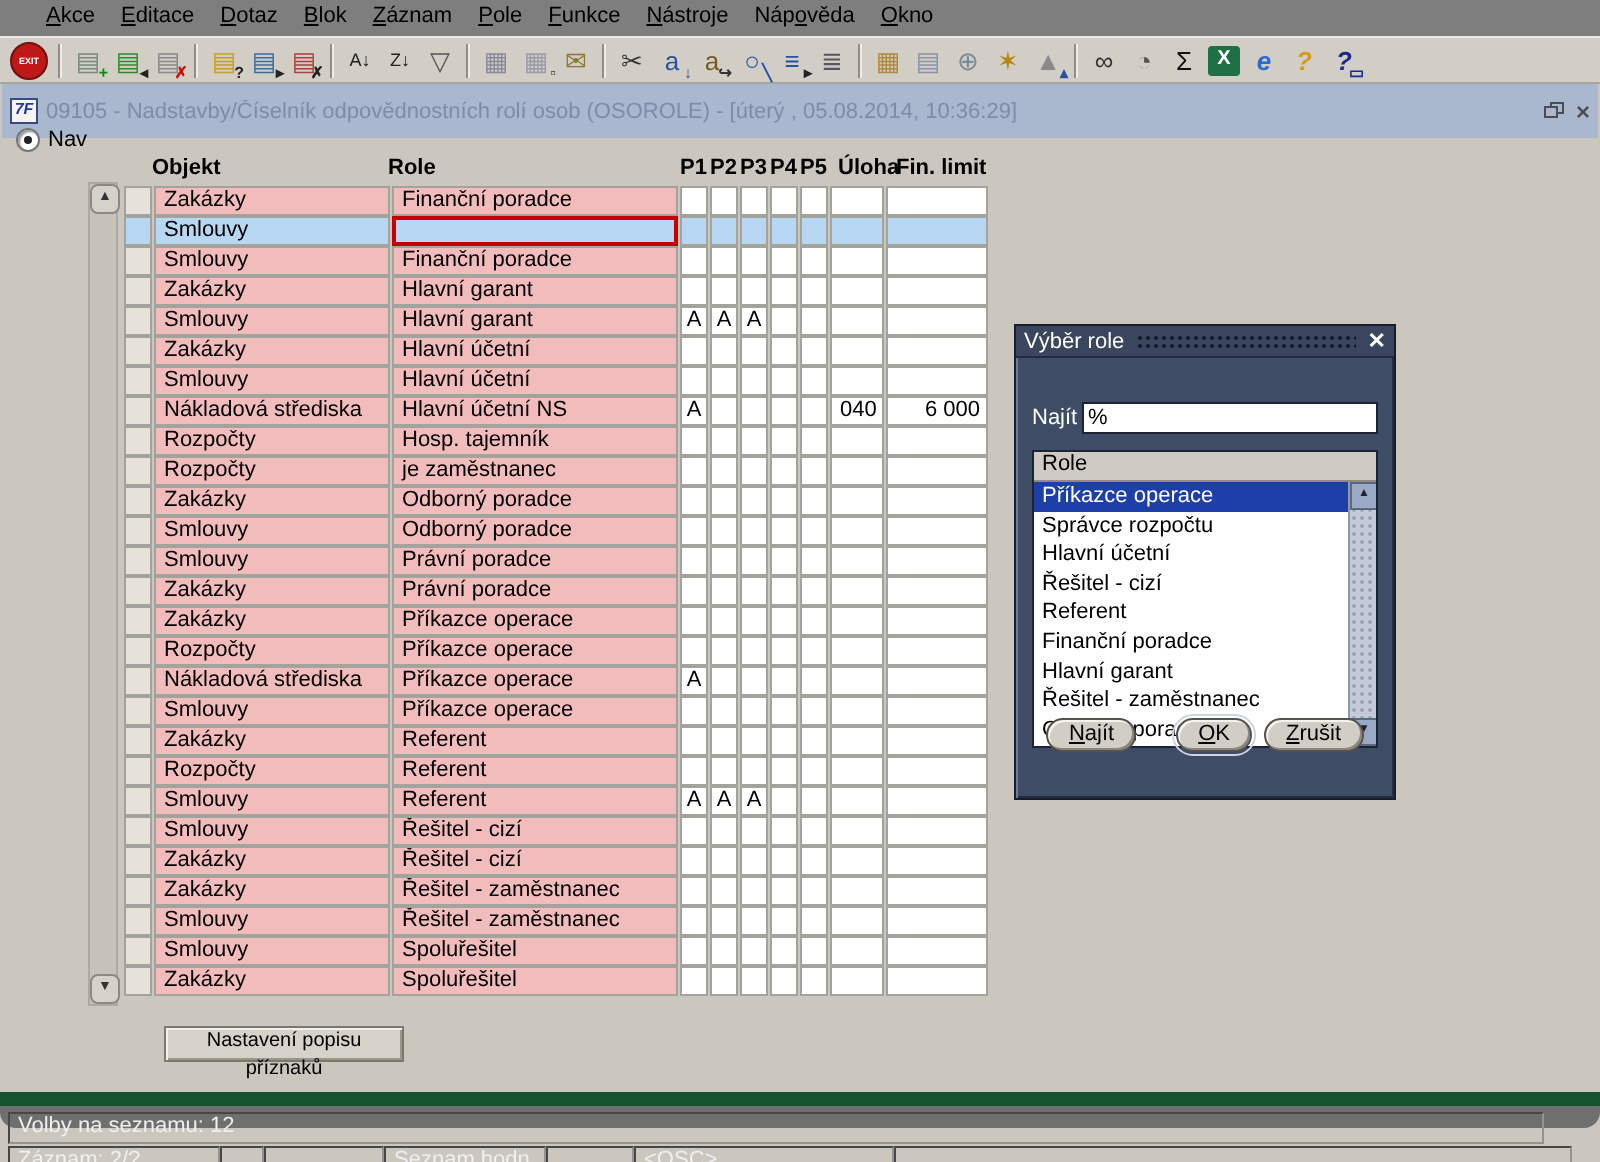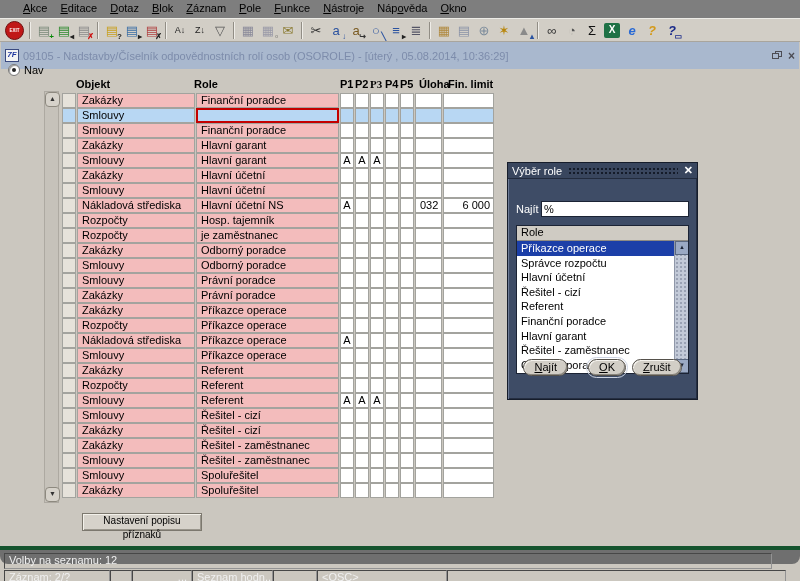--- a/index.html
+++ b/index.html
@@ -105,21 +105,21 @@
   .dlg-buttons{position:absolute;left:0;right:0;bottom:7px;display:flex;align-items:center;
                justify-content:center;}
   .dlg-btn{height:17px;padding:0 10px;background:#d2cec6;border:1px solid #55514b;border-radius:9px;
            box-shadow:inset 1px 1px 0 #f5f3ee,inset -1px -1px 0 #8a867e;
            font:11px "Liberation Sans",sans-serif;line-height:15px;cursor:default;}
   .dlg-btn u{text-decoration:underline;}
   .default-ring{border:1px solid #cdd4e2;border-radius:11px;padding:1px;margin:0 2px 0 16px;}
 
   
   .statusbar{position:absolute;left:0;top:546px;width:800px;height:18px;background:#6f6f6f;
-             color:#f0f0f0;border-top:4px solid #14532d;box-sizing:border-box;
+             color:#f0f0f0;border-top:7px solid #14532d;box-sizing:border-box;
              border-radius:0 0 8px 8px;}
   .sb-line1{margin:3px 28px 0 4px;height:14px;line-height:13px;padding:0 4px;
             border:1px solid;border-color:#474747 #939393 #939393 #474747;white-space:nowrap;}
   .sb-line2{margin:1px 14px 0 4px;height:14px;display:flex;}
   .sb-seg{height:14px;line-height:13px;padding:0 4px;box-sizing:border-box;
           border:1px solid;border-color:#474747 #939393 #939393 #474747;white-space:nowrap;overflow:hidden;}
 </style>
 </head>
 <body>
 
@@ -276,21 +276,21 @@
   <div class="rec-scroll">
     <div class="rec-btn rec-up">▲</div>
     <div class="rec-btn rec-down">▼</div>
   </div>
 
   <div class="t-header" id="t-header">
       <span style="left: 14px;">Objekt</span>
       <span style="left: 132px;">Role</span>
       <span style="left: 278px;">P1</span>
       <span style="left: 293px;">P2</span>
-      <span style="left: 308px; font-family: Liberation Serif, serif;">P3</span>
+      <span style="left: 308px;">P3</span>
       <span style="left: 323px;">P4</span>
       <span style="left: 338px;">P5</span>
       <span style="left: 357px;">Úloha</span>
       <span style="left: 386px;">Fin. limit</span>
     </div>
 
   <div class="t-rows" id="t-rows">
       <div class="t-row">
         <div class="c c-sel"></div>
         <div class="c c-obj">Zakázky</div>
@@ -377,21 +377,21 @@
       </div>
       <div class="t-row">
         <div class="c c-sel"></div>
         <div class="c c-obj">Nákladová střediska</div>
         <div class="c c-role">Hlavní účetní NS</div>
         <div class="c c-p">A</div>
         <div class="c c-p"></div>
         <div class="c c-p"></div>
         <div class="c c-p"></div>
         <div class="c c-p"></div>
-        <div class="c c-ul">032</div>
+        <div class="c c-ul">040</div>
         <div class="c c-lim">6 000</div>
       </div>
       <div class="t-row">
         <div class="c c-sel"></div>
         <div class="c c-obj">Rozpočty</div>
         <div class="c c-role">Hosp. tajemník</div>
         <div class="c c-p"></div>
         <div class="c c-p"></div>
         <div class="c c-p"></div>
         <div class="c c-p"></div>

